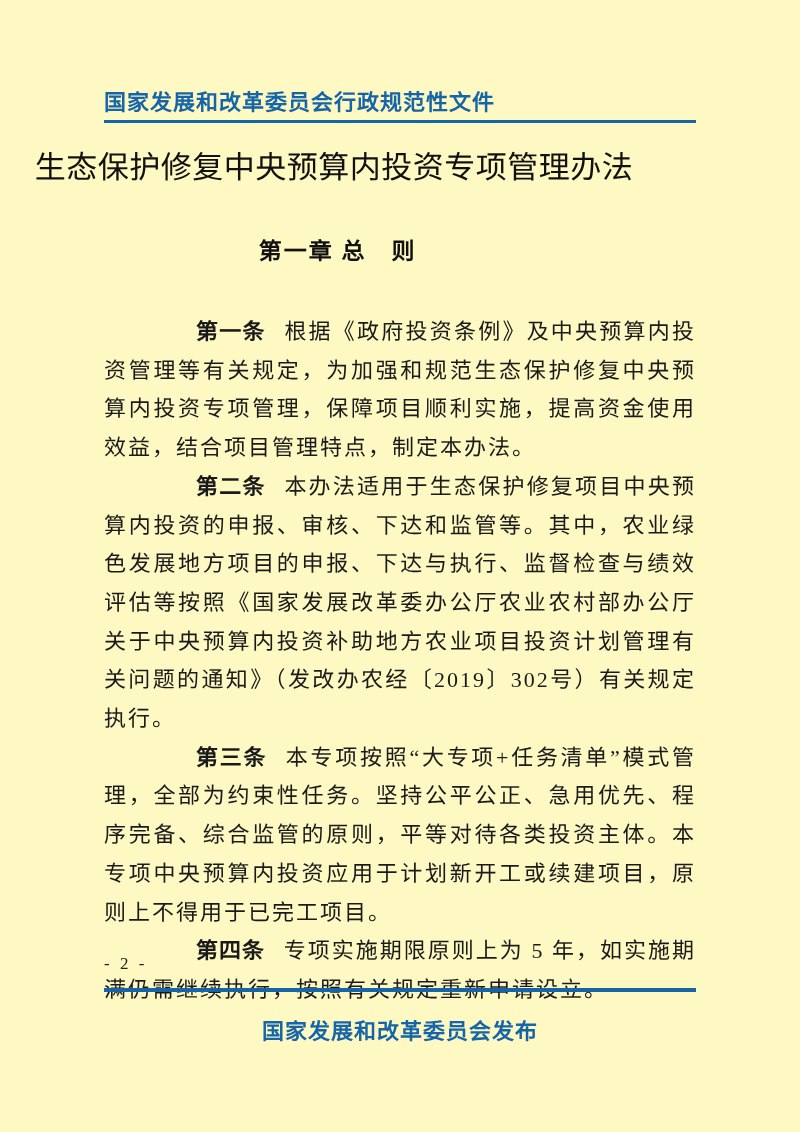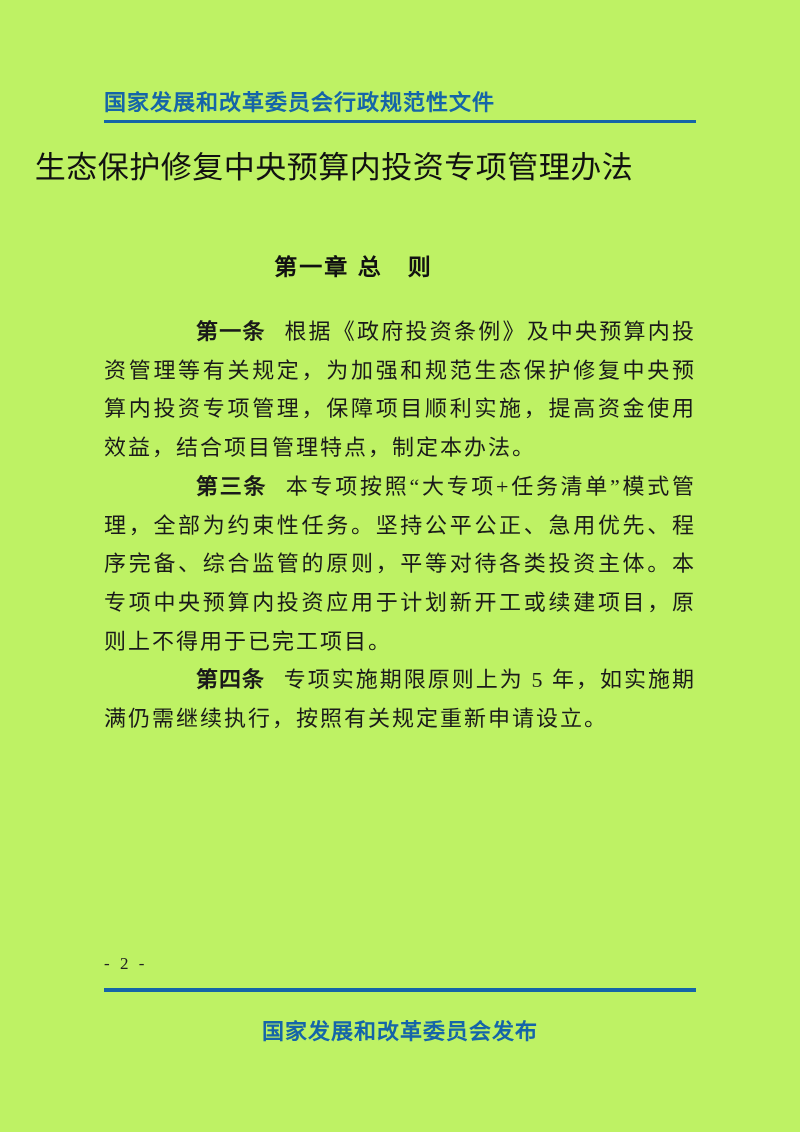--- a/index.html
+++ b/index.html
@@ -1,21 +1,21 @@
 <!DOCTYPE html>
 <html lang="zh-CN" style="--accent: #1565A8;"><head>
 <meta charset="utf-8">
 <style>
   :root { --accent: #1565A8; --ink: #1a1a1a; }
   html, body { margin: 0; padding: 0; background: #ffffff; }
   .page {
     position: relative;
     width: 800px;
     height: 1132px;
-    background: #bef264;
+    background: #fef9c3;
     overflow: hidden;
     font-family: "Liberation Serif", "DejaVu Serif", serif;
     color: var(--ink);
   }
   .doc-type {
     position: absolute;
     top: 84px; left: 104px; width: 592px;
     font-family: "Liberation Sans", "DejaVu Sans", sans-serif;
     font-weight: bold;
     font-size: 22px;
@@ -36,23 +36,23 @@
     text-align: center;
     font-weight: normal;
     font-size: 31px;
     letter-spacing: 0.5px;
     color: #111;
     white-space: nowrap;
   }
   .chapter {
     position: absolute;
     top: 232px; left: 0; width: 675px;
-    margin: 16px;
+    margin: 0;
     text-align: center;
-    font-family: Liberation Sans, sans-serif;
+    font-family: Liberation Serif, serif;
     font-weight: bold;
     font-size: 23px;
     letter-spacing: 2px;
     color: #111;
     white-space: nowrap;
   }
   .body-text {
     position: absolute;
     top: 313px; left: 104px; width: 592px;
     font-size: 22px;
@@ -101,20 +101,21 @@
   <div class="doc-type">国家发展和改革委员会行政规范性文件</div>
 
   <div class="rule header-rule"></div>
 
   <h1 class="doc-title">生态保护修复中央预算内投资专项管理办法</h1>
 
   <h2 class="chapter">第一章 总　则</h2>
 
   <div class="body-text">
     <p><strong class="art-num">第一条</strong><span>根据《政府投资条例》及中央预算内投资管理等有关规定，为加强和规范生态保护修复中央预算内投资专项管理，保障项目顺利实施，提高资金使用效益，结合项目管理特点，制定本办法。</span></p>
+    <p><strong class="art-num">第二条</strong><span>本办法适用于生态保护修复项目中央预算内投资的申报、审核、下达和监管等。其中，农业绿色发展地方项目的申报、下达与执行、监督检查与绩效评估等按照《国家发展改革委办公厅农业农村部办公厅关于中央预算内投资补助地方农业项目投资计划管理有关问题的通知》（发改办农经〔2019〕302号）有关规定执行。</span></p>
     <p><strong class="art-num">第三条</strong><span>本专项按照“大专项+任务清单”模式管理，全部为约束性任务。坚持公平公正、急用优先、程序完备、综合监管的原则，平等对待各类投资主体。本专项中央预算内投资应用于计划新开工或续建项目，原则上不得用于已完工项目。</span></p>
     <p><strong class="art-num">第四条</strong><span>专项实施期限原则上为 5 年，如实施期满仍需继续执行，按照有关规定重新申请设立。</span></p>
   </div>
 
   <div class="page-number">- 2 -</div>
 
   <div class="rule footer-rule"></div>
 
   <div class="publisher">国家发展和改革委员会发布</div>
 

